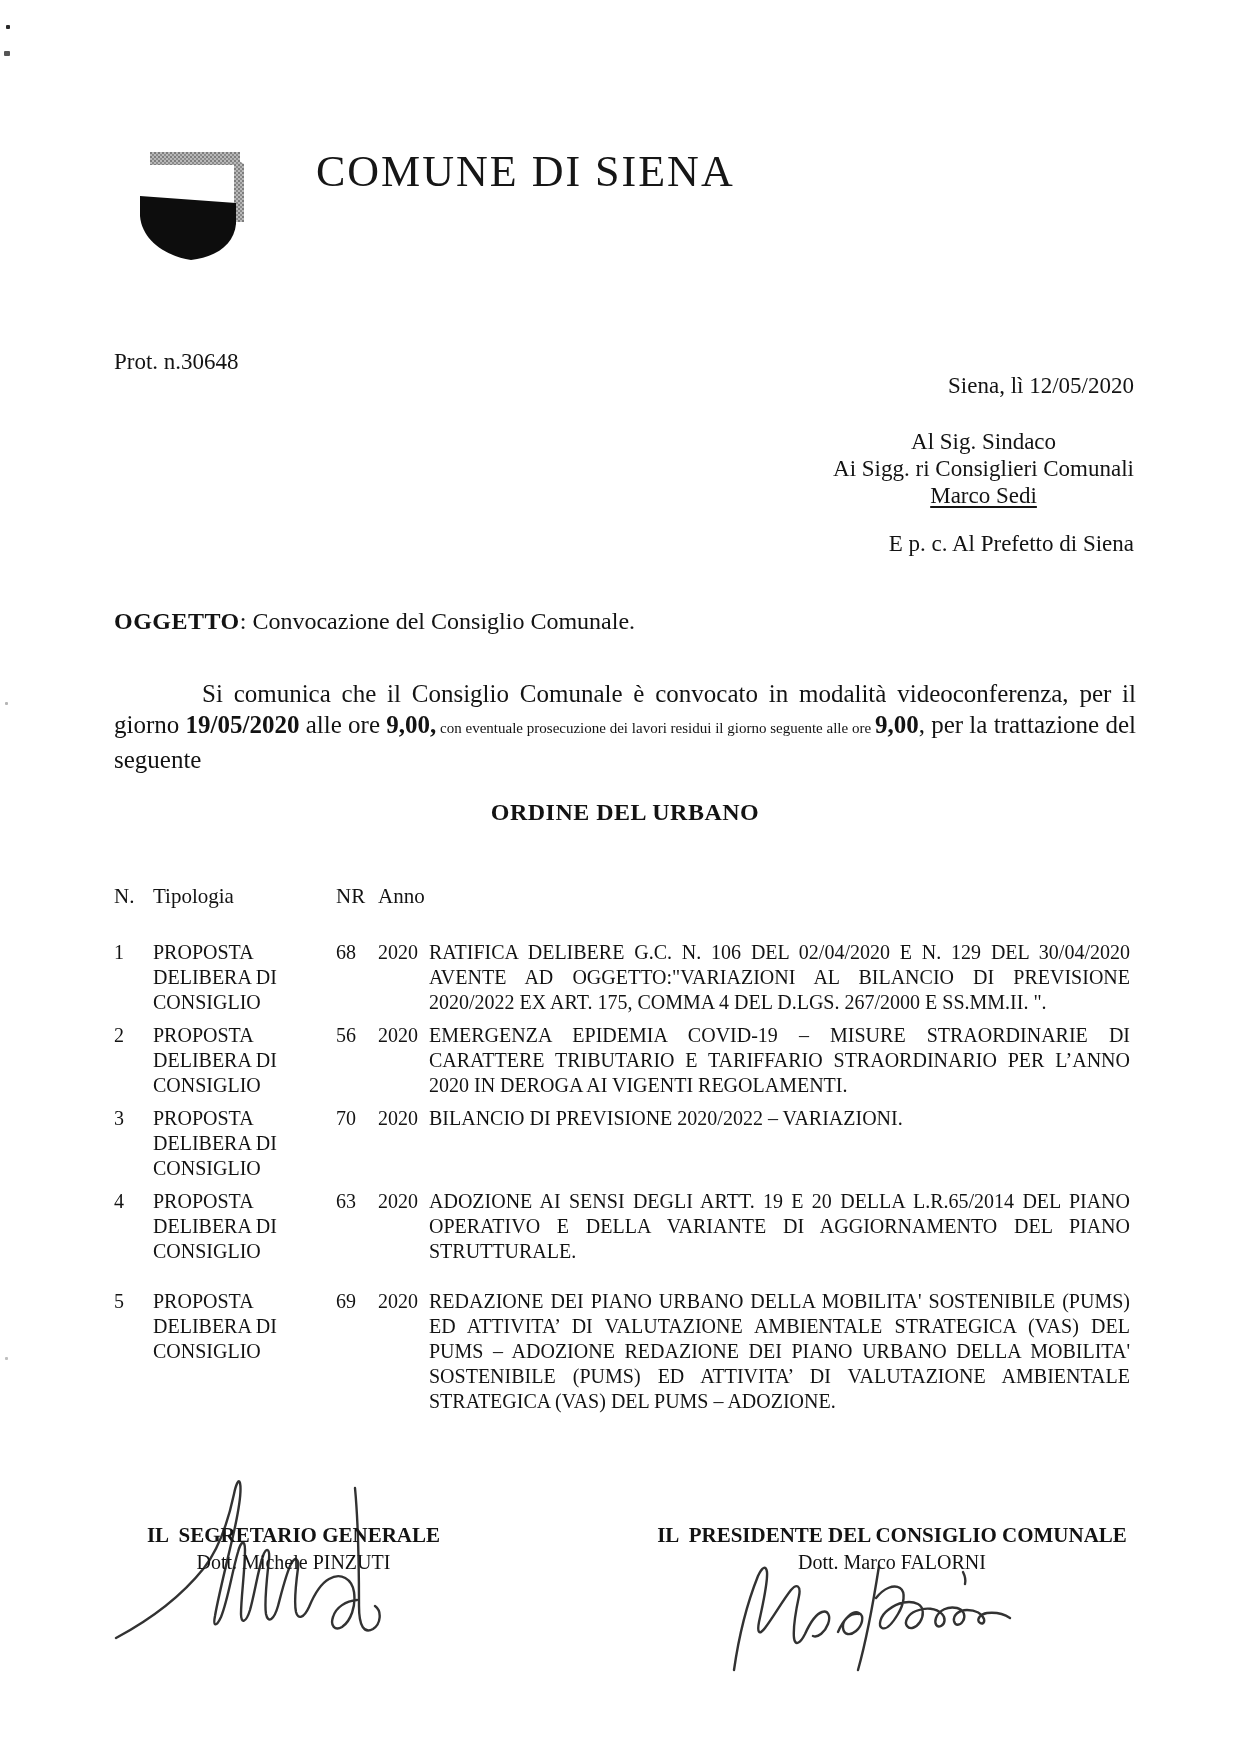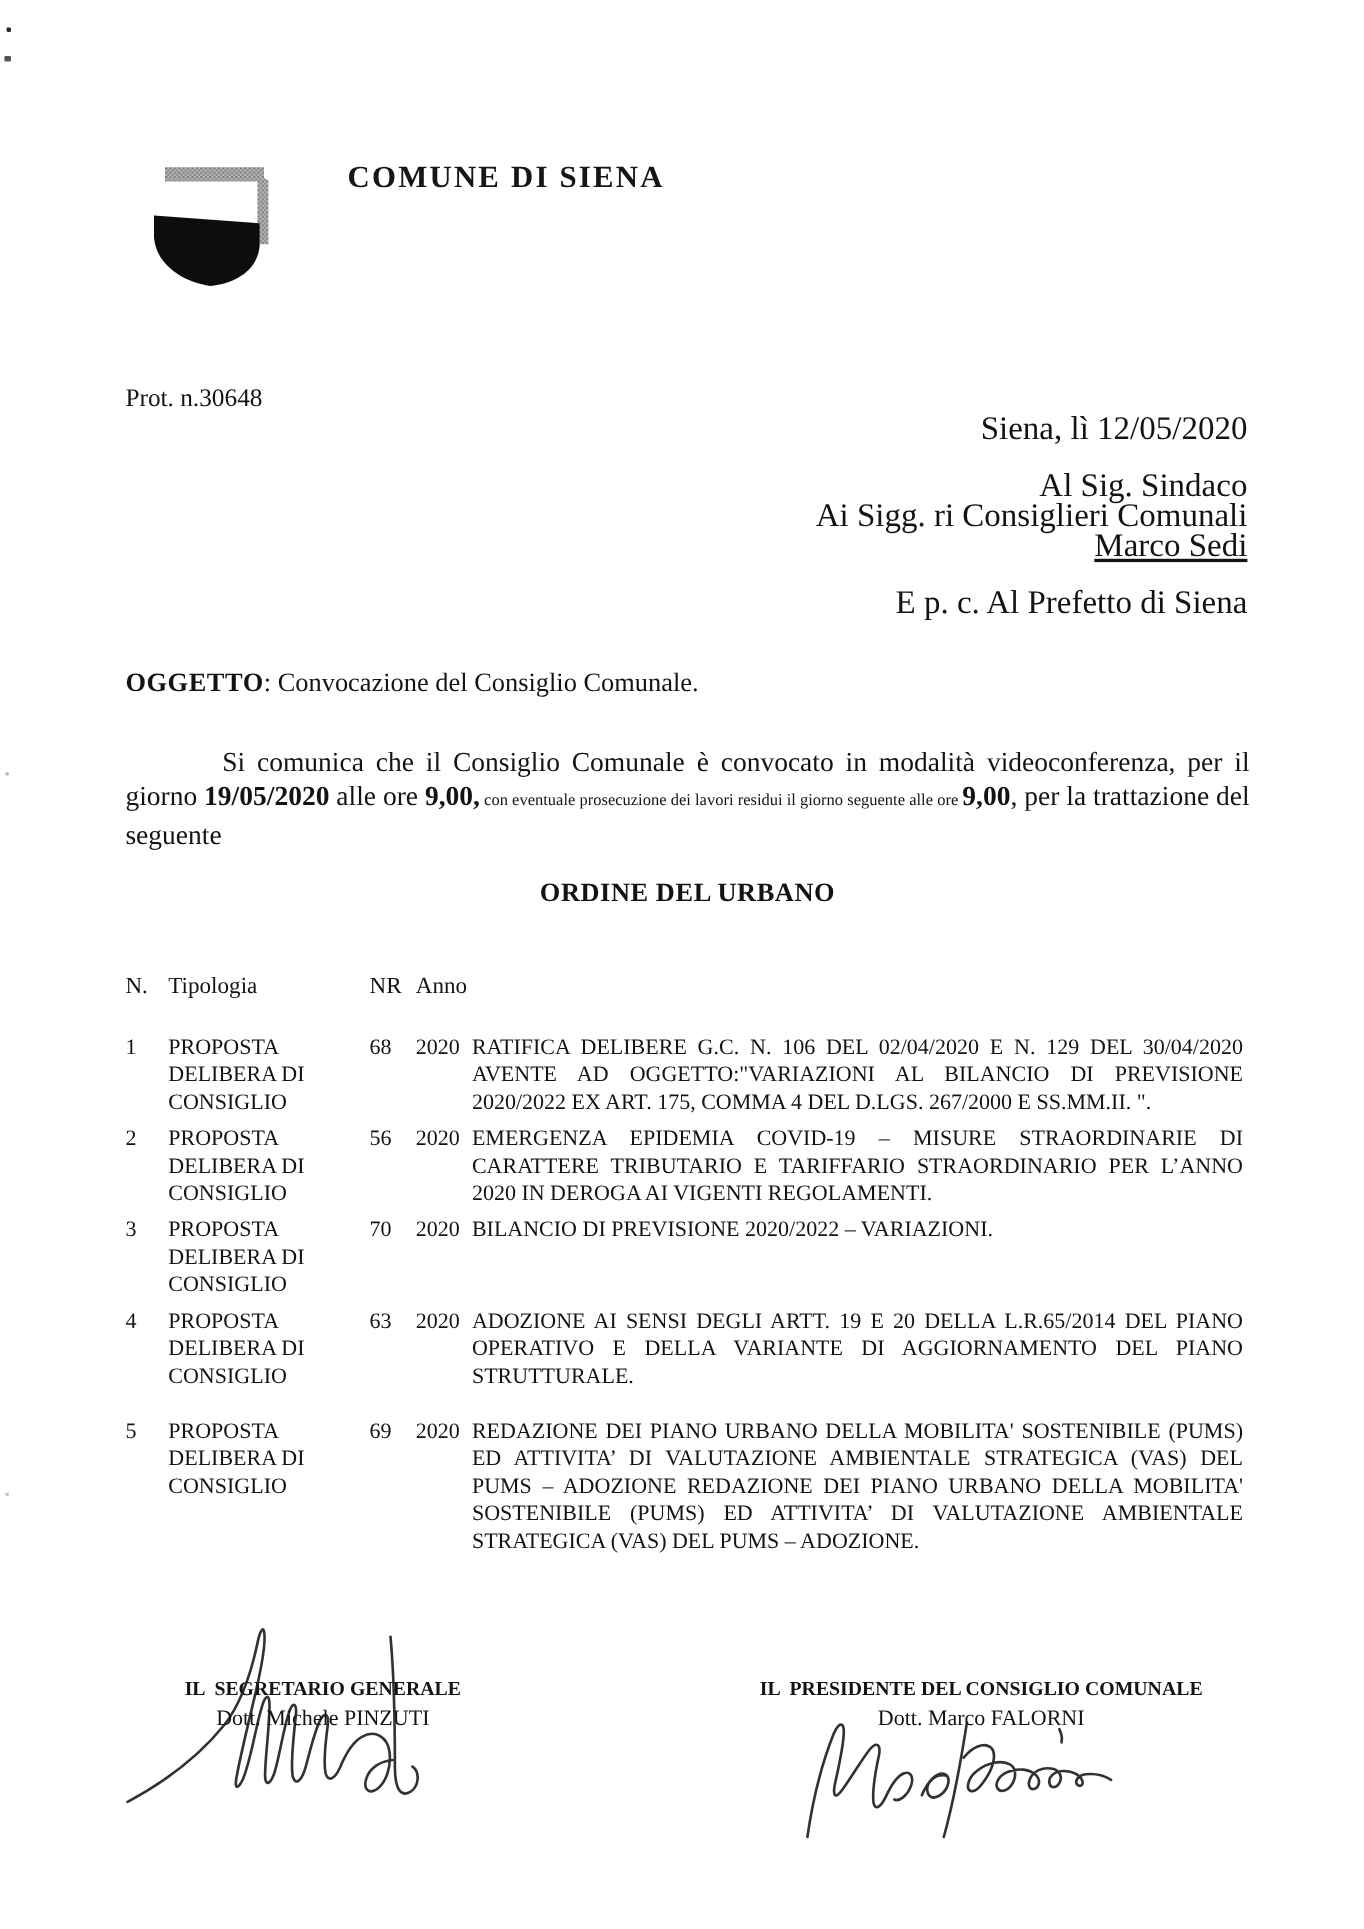--- a/index.html
+++ b/index.html
@@ -11,27 +11,27 @@
     font-family:"Liberation Serif","DejaVu Serif",serif;
     color:#131313;
     overflow:hidden;
   }
   .abs{position:absolute;}
   .speck{position:absolute;background:#2a2a2a;border-radius:1px;}
 
   
   .brand-title{
     left:316px;top:146px;
-    font-size:28px;font-weight:bold;letter-spacing:2px;
+    font-size:44px;font-weight:normal;letter-spacing:2px;
     color:#161616;white-space:nowrap;
   }
 
   
   .prot{left:114px;top:349px;font-size:23px;}
-  .right-col{right:106px;text-align:right;font-size:30px;}
+  .right-col{right:106px;text-align:center;font-size:23px;}
   .place-date{top:373px;}
   .addressees{top:428px;line-height:27px;}
   .addr-underline{text-decoration:underline;text-underline-offset:3px;}
   .cc-line{top:531px;}
 
   .subject{left:114px;top:608px;font-size:24px;}
   .subject b{letter-spacing:0.5px;}
 
   .body-par{
     left:114px;top:678px;width:1022px;
@@ -56,21 +56,21 @@
   }
   .agrow.head{font-size:21px;margin-bottom:31px;}
   .agrow .c-desc{text-align:justify;}
   .agrow.sp{margin-top:25px;}
   .cell{padding-right:6px;}
 
   
   .sig-block{top:1522px;text-align:center;line-height:27px;}
   .sig-left{left:126px;width:335px;}
   .sig-right{left:642px;width:500px;}
-  .sig-title{font-weight:bold;font-size:18px;white-space:pre-wrap;}
+  .sig-title{font-weight:bold;font-size:21px;white-space:pre-wrap;}
   .sig-name{font-size:20px;}
   .sig-svg{position:absolute;pointer-events:none;}
   .sig-svg path{fill:none;stroke:#1c1c1c;stroke-width:2.4;stroke-linecap:round;opacity:.9;}
 </style>
 </head>
 <body>
 
 <div class="page">
 
   <span class="speck" style="left:6px;top:25px;width:4px;height:4px;"></span>

